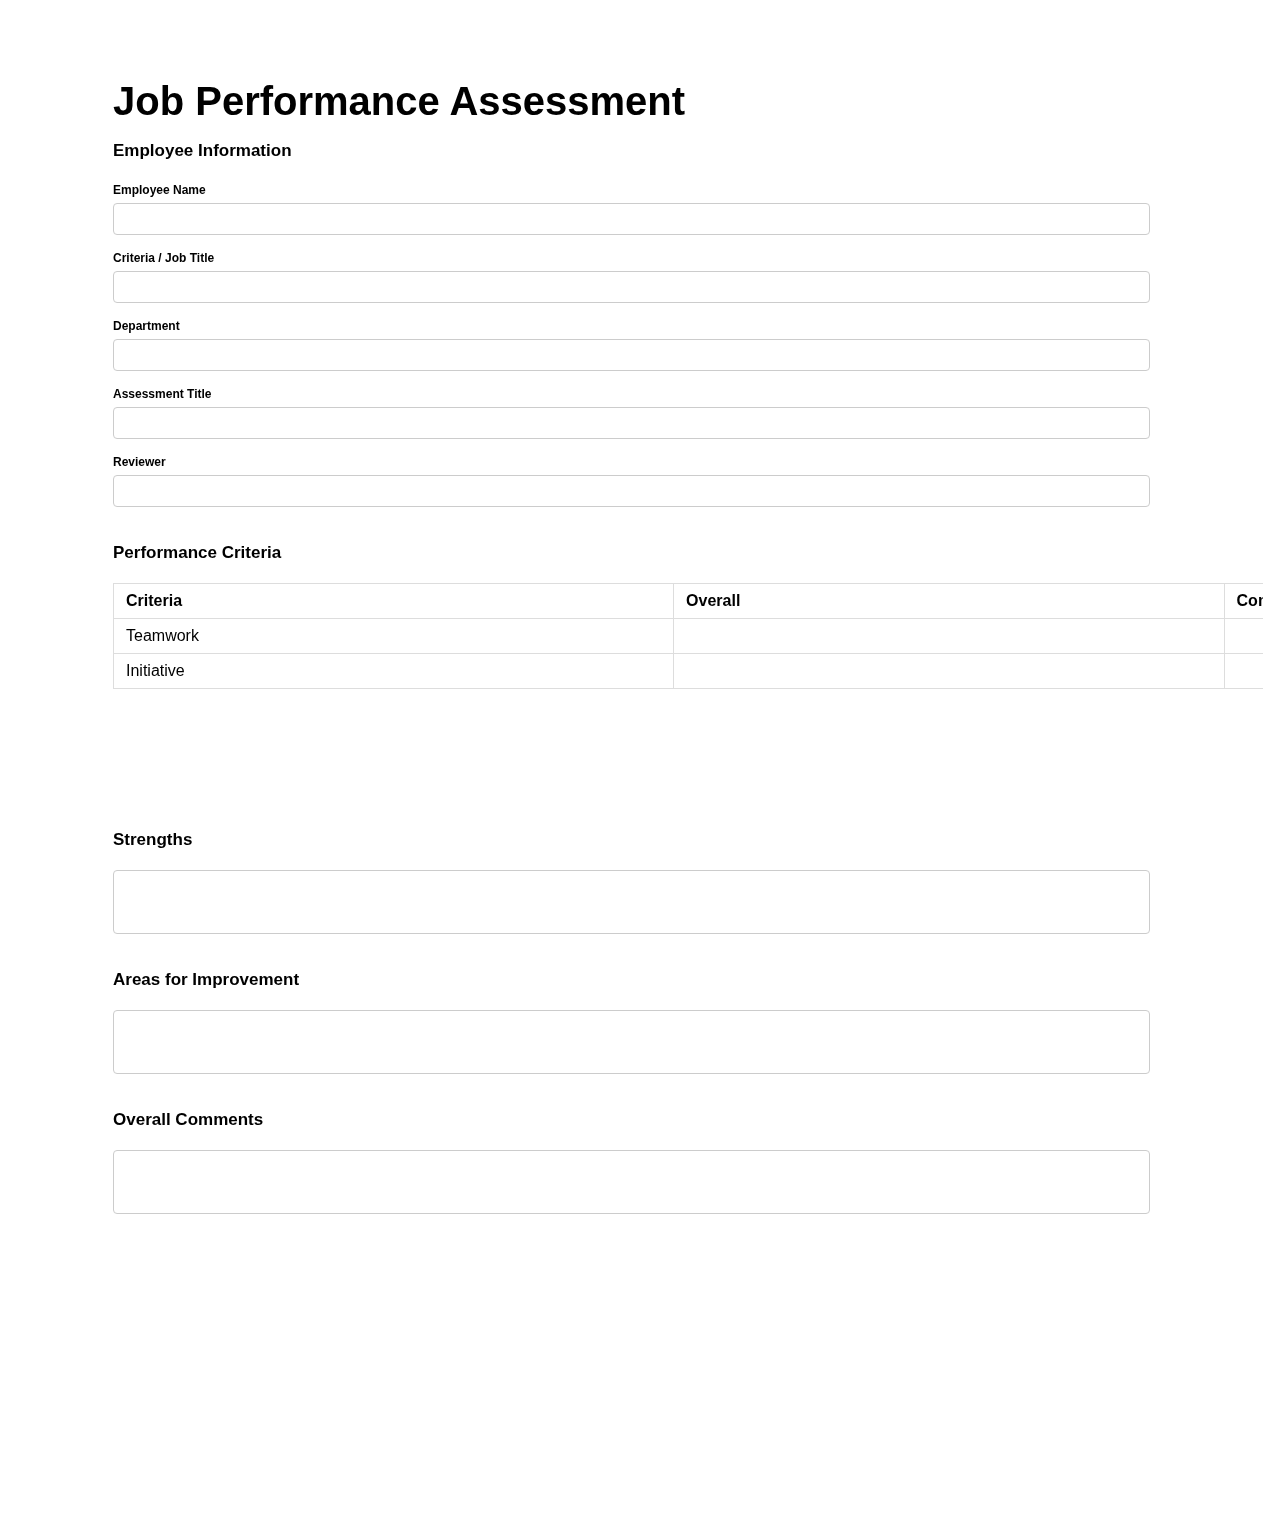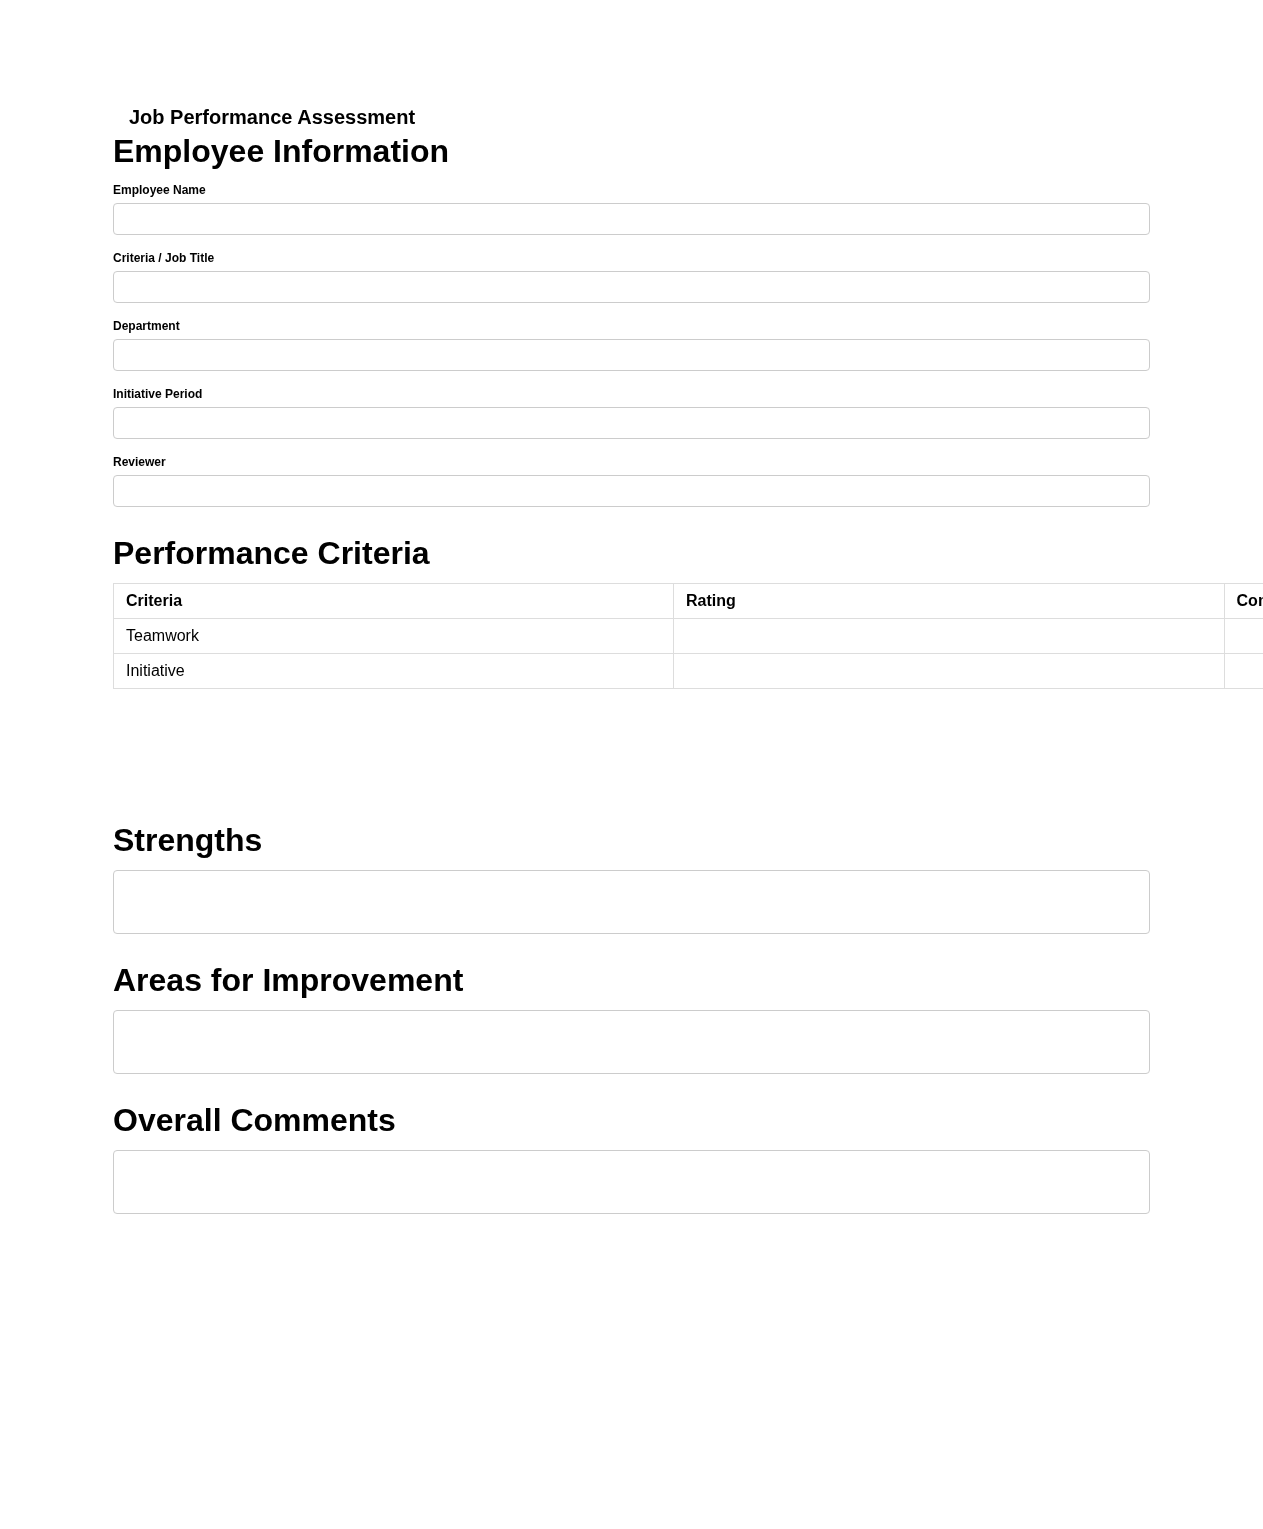--- a/index.html
+++ b/index.html
@@ -11,31 +11,31 @@
       height: 1529px;
       position: relative;
     }
     .page {
       position: absolute;
       left: 113px;
       top: 0;
       width: 1037px;
     }
     h1 {
-      font-size: 20px;
+      font-size: 40px;
       font-weight: bold;
-      margin: 16px;
+      margin: 0;
       position: absolute;
       top: 83px;
       left: 0;
       line-height: 37px;
       white-space: nowrap;
     }
     h2 {
-      font-size: 32px;
+      font-size: 17px;
       font-weight: bold;
       margin: 0;
       line-height: 28px;
       position: absolute;
       left: 0;
       white-space: nowrap;
     }
     .label {
       position: absolute;
       left: 0;
@@ -103,38 +103,38 @@
 
   <div class="label" style="top:181px">Employee Name</div>
   <input class="input" style="top: 203px;" type="text" value="">
 
   <div class="label" style="top:249px">Criteria / Job Title</div>
   <input class="input" style="top: 271px;" type="text" value="">
 
   <div class="label" style="top:317px">Department</div>
   <input class="input" style="top: 339px;" type="text" value="">
 
-  <div class="label" style="top:385px">Initiative Period</div>
+  <div class="label" style="top:385px">Assessment Title</div>
   <input class="input" style="top: 407px;" type="text" value="">
 
   <div class="label" style="top:453px">Reviewer</div>
   <input class="input" style="top: 475px;" type="text" value="">
 
   <h2 style="top:539px">Performance Criteria</h2>
 
   <table>
     <colgroup>
         <col class="c1">
         <col class="c2">
         <col class="c3">
       </colgroup>
     <thead>
       <tr>
         <th>Criteria</th>
-        <th>Rating</th>
+        <th>Overall</th>
         <th>Comments</th>
       </tr>
     </thead>
     <tbody>
       <tr>
         <td>Teamwork</td>
         <td></td>
         <td></td>
       </tr>
       <tr>

